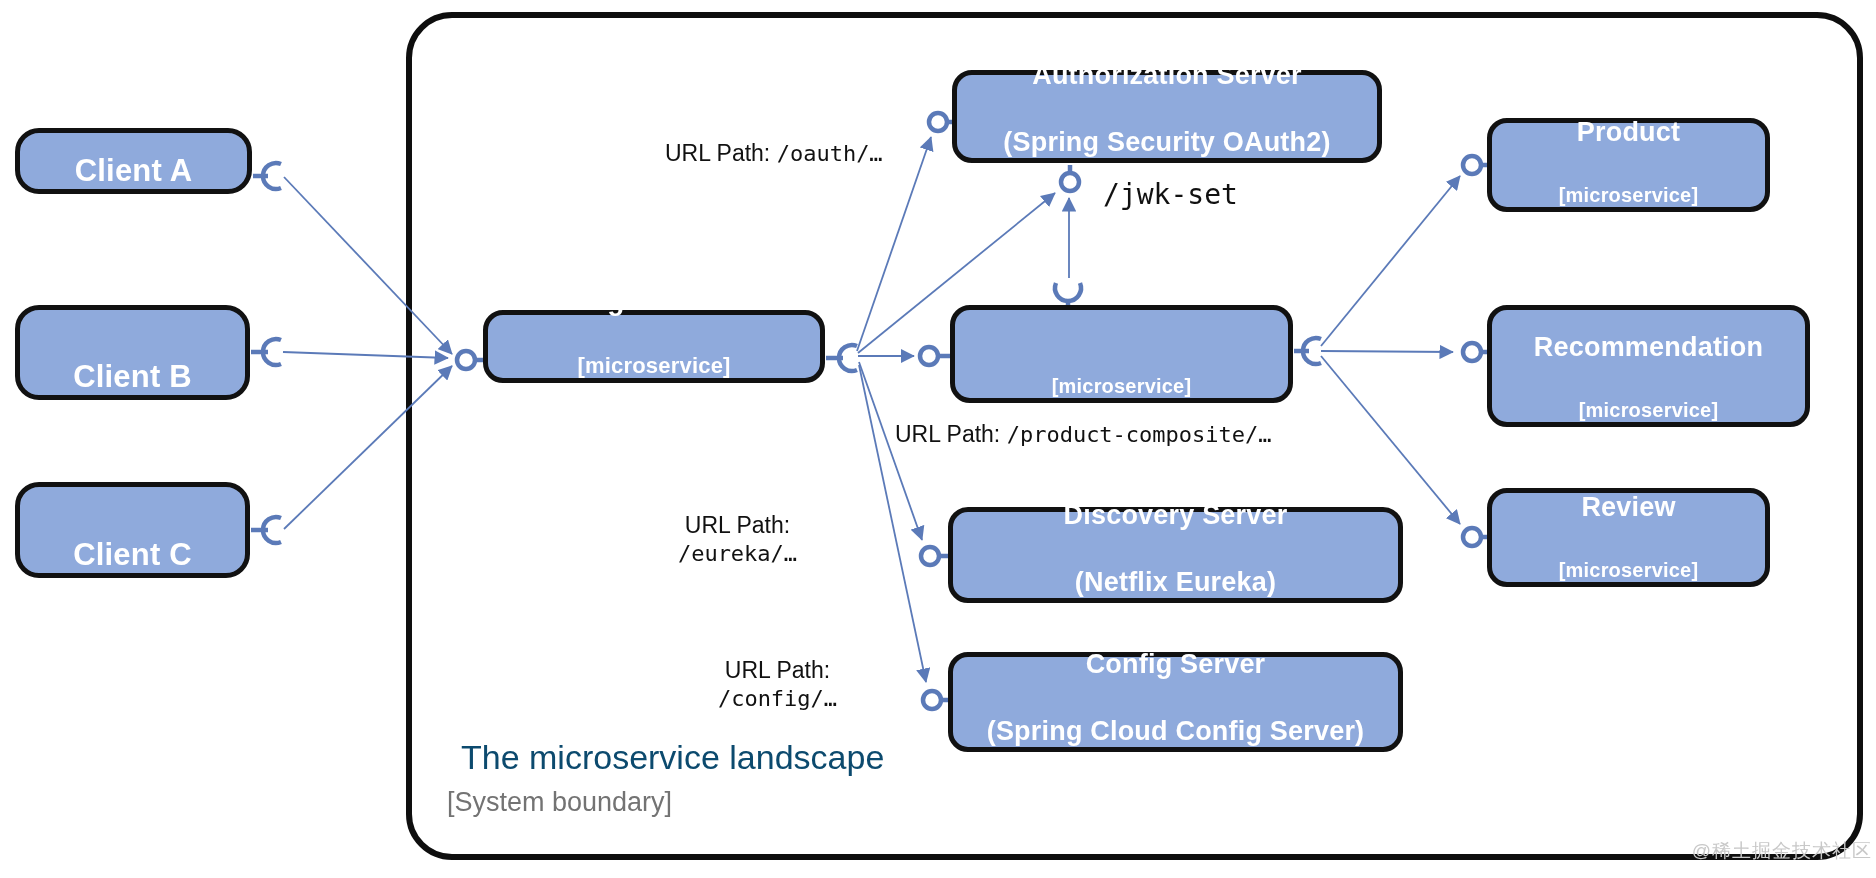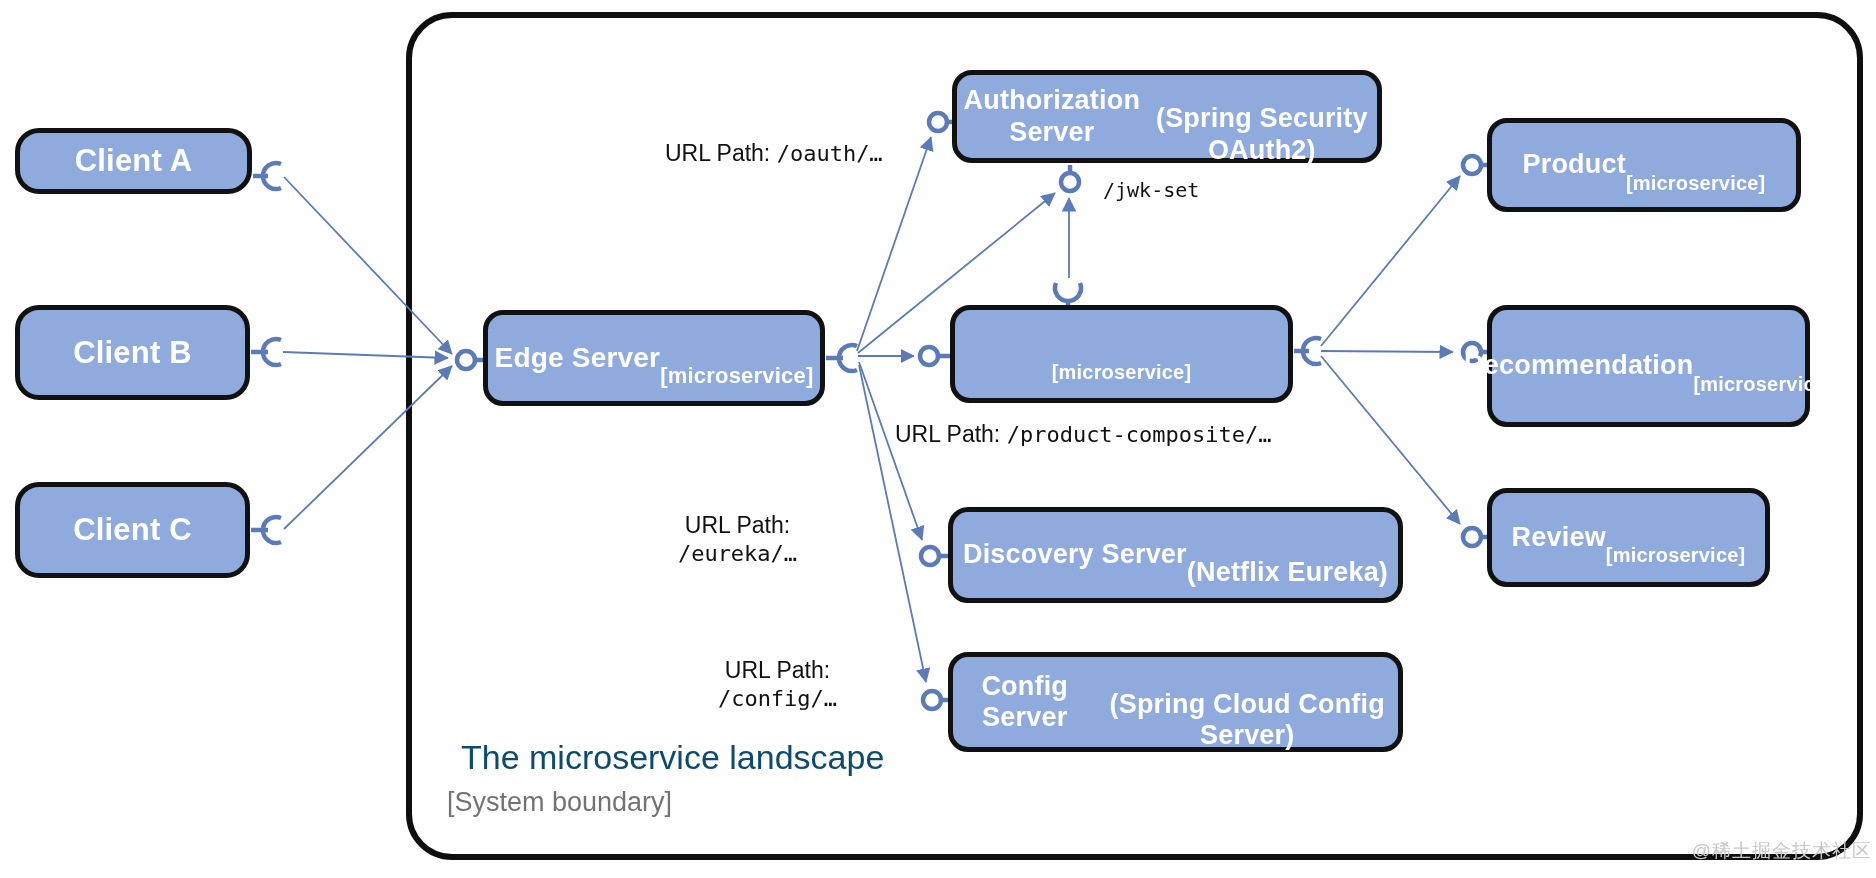--- a/index.html
+++ b/index.html
@@ -11,50 +11,50 @@
   
   #boundary{
     position:absolute;left:406px;top:12px;width:1457px;height:848px;
     border:6px solid #0e0e0e;border-radius:46px;background:transparent;
   }
   
   #wires{position:absolute;left:0;top:0;width:1876px;height:878px;}
   
   .node{
     position:absolute;background:#8FAADC;border:5px solid #111111;border-radius:20px;
-    color:#ffffff;font-weight:bold;display:flex;flex-direction:row;
-    justify-content:center;align-items:center;text-align:center;line-height:1.15;
+    color:#ffffff;font-weight:bold;display:flex;flex-direction:column;
+    justify-content:flex-end;align-items:center;text-align:center;line-height:1.15;
     letter-spacing:.2px;
   }
   .node .t{font-size:27px;}
   .node .s{font-size:20px;margin-top:36px;}
   .node .s.paren{font-size:27px;}
   .client{border-radius:24px;}
   .client .t{font-size:31px;}
   #node-client-a{left:15px;top:128px;width:237px;height:66px;}
   #node-client-b{left:15px;top:305px;width:235px;height:95px;}
   #node-client-c{left:15px;top:482px;width:235px;height:96px;}
-  #node-edge{left:483px;top:310px;width:342px;height:96px;}
+  #node-edge{left:483px;top:310px;width:342px;height:73px;}
   #node-edge .t{font-size:28px;}
   #node-edge .s{font-size:22px;}
   #node-auth{left:952px;top:70px;width:430px;height:93px;}
   #node-pc{left:950px;top:305px;width:343px;height:98px;}
   #node-disc{left:948px;top:507px;width:455px;height:96px;}
   #node-conf{left:948px;top:652px;width:455px;height:100px;}
-  #node-product{left:1487px;top:118px;width:314px;height:94px;}
+  #node-product{left:1487px;top:118px;width:283px;height:94px;}
   #node-rec{left:1487px;top:305px;width:323px;height:122px;}
   #node-review{left:1487px;top:488px;width:283px;height:99px;}
   
   .urllabel{position:absolute;color:#111;font-size:23px;white-space:nowrap;}
   .urllabel .mono{font-family:"DejaVu Sans Mono",monospace;font-size:22px;}
   #label-oauth{left:665px;top:140px;}
   #label-pc{left:895px;top:421px;}
   #label-eureka{left:660px;top:511px;width:155px;text-align:center;line-height:1.25;}
   #label-config{left:700px;top:656px;width:155px;text-align:center;line-height:1.25;}
-  #label-jwk{left:1103px;top:178px;font-family:"DejaVu Sans Mono",monospace;font-size:20px;}
+  #label-jwk{left:1103px;top:178px;font-family:"DejaVu Sans Mono",monospace;font-size:28px;}
   .stack span{display:block;}
   
   #boundary-title{position:absolute;left:461px;top:738px;font-size:34px;color:#0c4a6e;}
   #boundary-sub{position:absolute;left:447px;top:787px;font-size:27px;color:#737373;}
   
   #watermark{position:absolute;right:4px;top:838px;font-size:19px;color:#c8c8c8;letter-spacing:1px;}
 </style>
 </head>
 <body>
 

